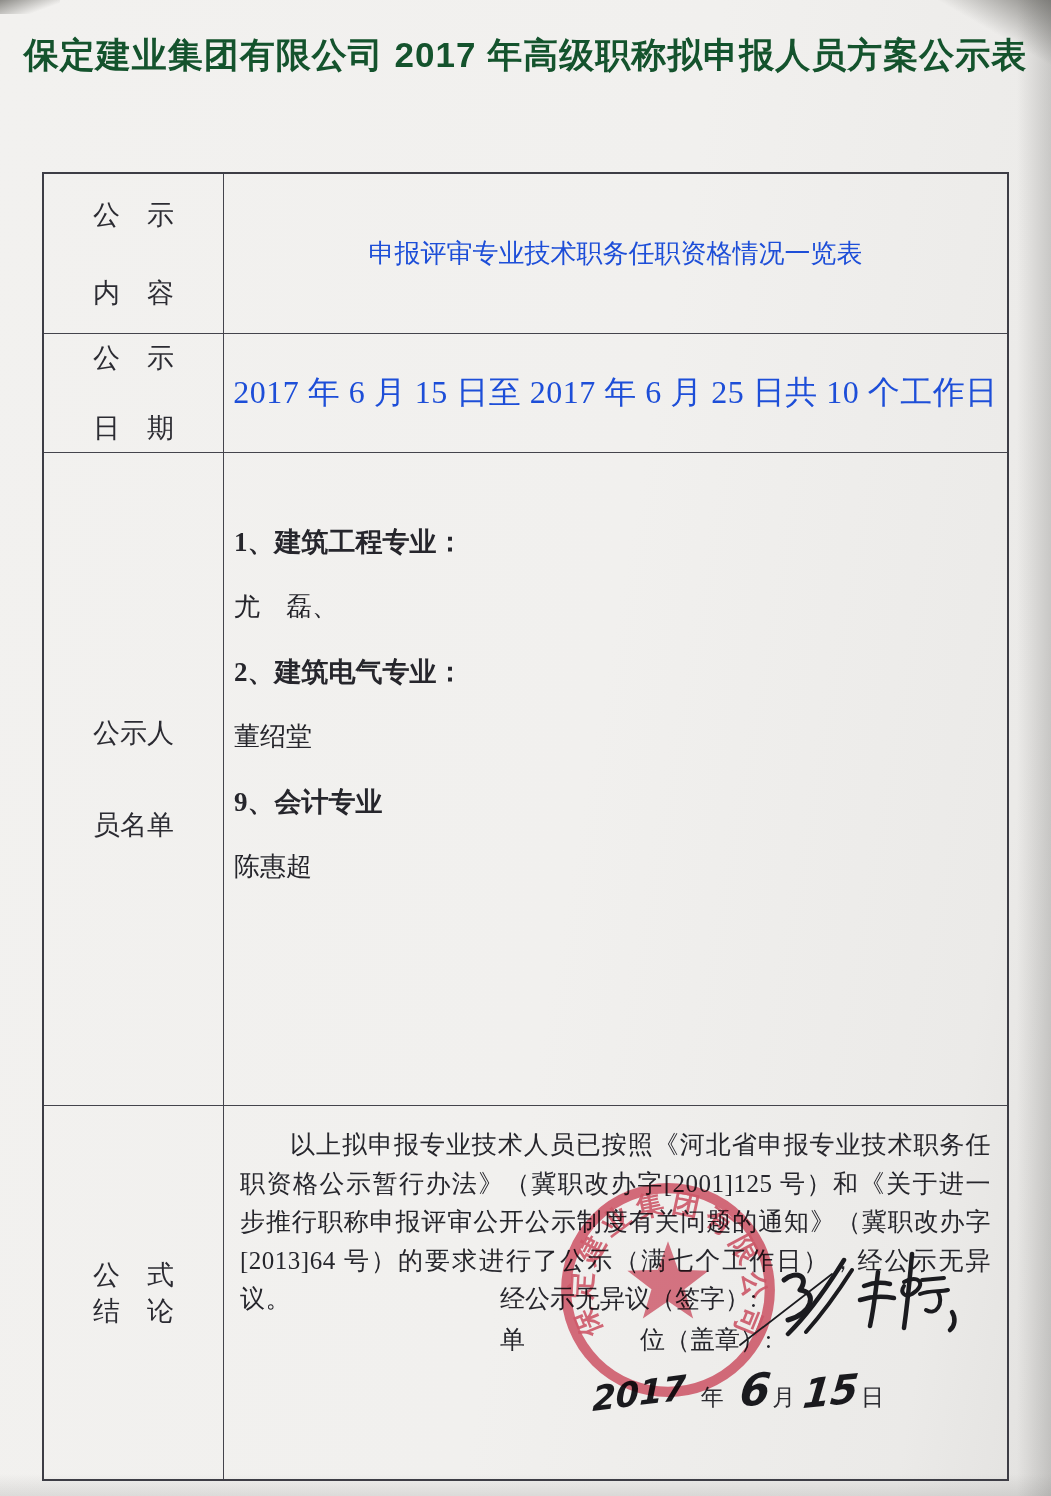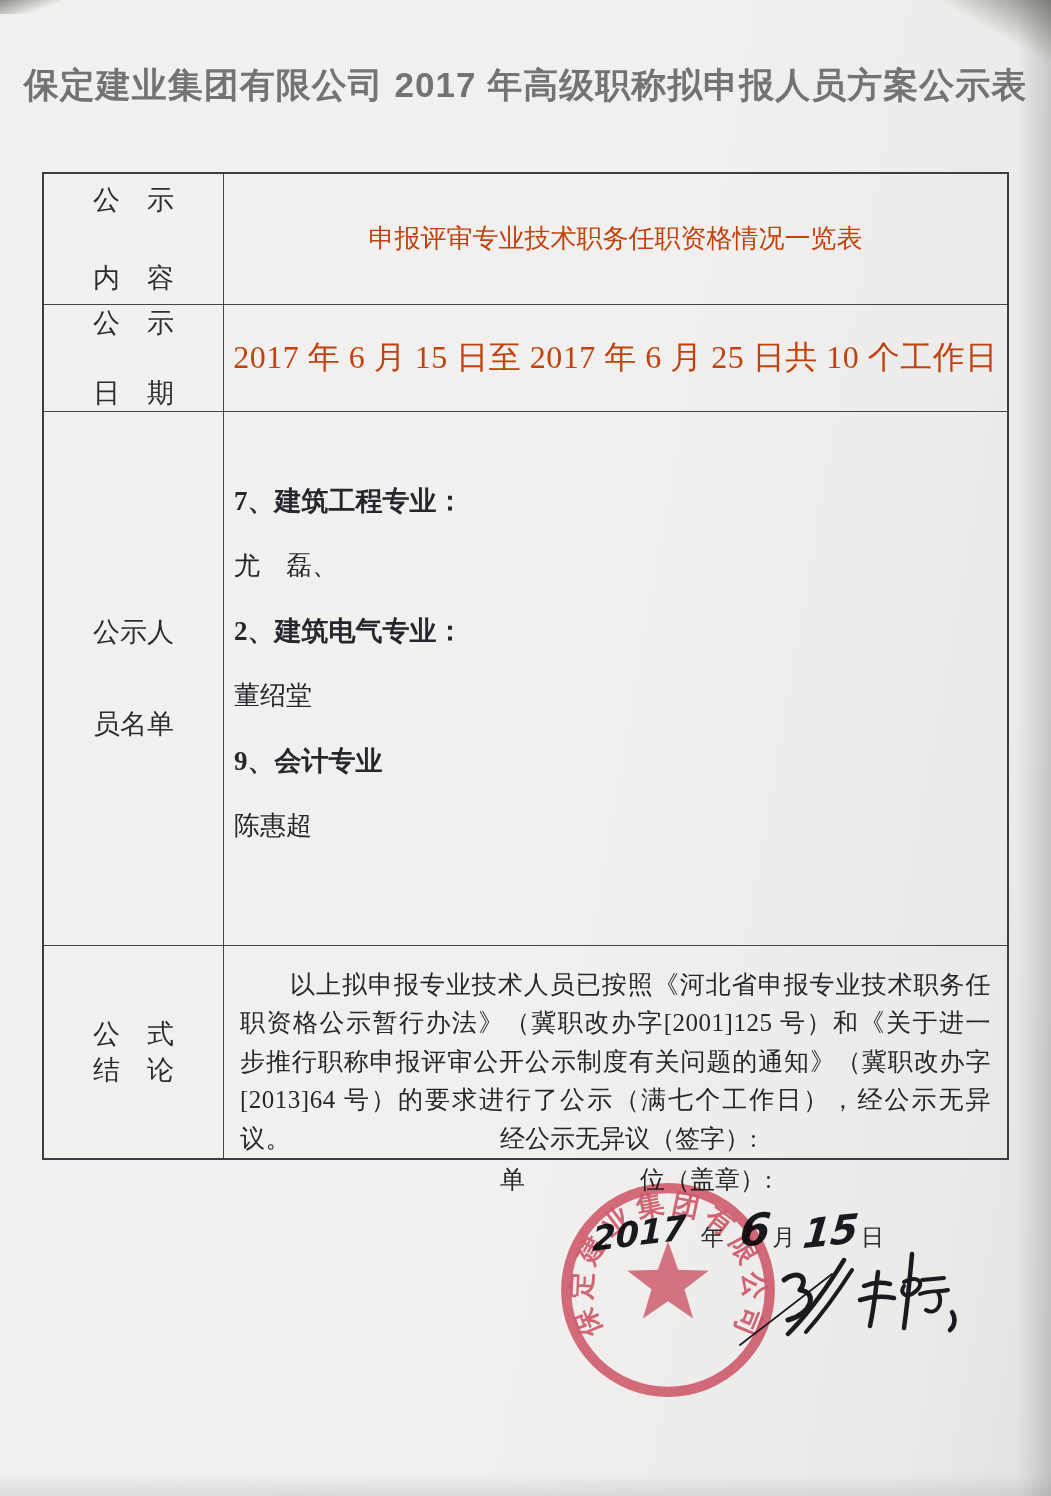--- a/index.html
+++ b/index.html
@@ -27,27 +27,27 @@
     position:absolute;top:0;left:0;width:60px;height:14px;
     background:linear-gradient(160deg,#8d8c88 0%,rgba(141,140,136,0) 70%);
     pointer-events:none;
   }
   .edge-bottom{
     position:absolute;bottom:0;left:0;width:100%;height:22px;
     background:linear-gradient(to top,rgba(120,120,118,0.18),rgba(120,120,118,0));
     pointer-events:none;
   }
   .doc-title{
-    position:absolute;top:62px;left:0;width:100%;
+    position:absolute;top:32px;left:0;width:100%;
     text-align:center;
     font-family:"Liberation Sans","DejaVu Sans",sans-serif;
-    font-weight:bold;font-size:35px;letter-spacing:1px;color:#737373;
+    font-weight:bold;font-size:35px;letter-spacing:1px;color:#14532d;
   }
   .notice-table{
-    position:absolute;left:42px;top:172px;width:967px;height:988px;
+    position:absolute;left:42px;top:172px;width:967px;height:1309px;
     border:2px solid #3d3d45;box-sizing:border-box;
     display:flex;flex-direction:column;
   }
   .t-row{display:flex;box-sizing:border-box;border-bottom:1px solid #44444c;}
   .t-row:last-child{border-bottom:none;flex:1;}
   .row-content{height:160px;}
   .row-date{height:119px;}
   .row-names{height:653px;}
   .label-cell{
     width:180px;box-sizing:border-box;border-right:1px solid #44444c;
@@ -55,21 +55,21 @@
     font-size:27px;color:#2b2b32;flex-shrink:0;
   }
   .label-cell .lbl-line{white-space:pre;}
   .row-content .label-cell{gap:42px;}
   .row-date .label-cell{gap:34px;}
   .row-names .label-cell{gap:56px;}
   .row-concl .label-cell{}
   .value-cell{
     flex:1;position:relative;box-sizing:border-box;
     display:flex;align-items:center;justify-content:center;
-    font-size:26px;color:#c2410c;
+    font-size:26px;color:#1d4ed8;
   }
   .row-date .value-cell{font-size:32px;letter-spacing:0.5px;}
   .names-cell{
     flex:1;box-sizing:border-box;position:relative;
     padding:74px 10px 0 10px;font-size:26px;color:#26262c;
   }
   .names-cell .name-line{height:65px;line-height:30px;white-space:pre;}
   .names-cell .name-line.hd{font-weight:bold;font-size:27px;}
   .concl-cell{
     flex:1;position:relative;box-sizing:border-box;
@@ -135,21 +135,21 @@
     </div>
     <div class="value-cell">2017 年 6 月 15 日至 2017 年 6 月 25 日共 10 个工作日</div>
   </div>
 
   <div class="t-row row-names">
     <div class="label-cell">
       <span class="lbl-line">公示人</span>
       <span class="lbl-line">员名单</span>
     </div>
     <div class="names-cell">
-      <div class="name-line hd">7、建筑工程专业：</div>
+      <div class="name-line hd">1、建筑工程专业：</div>
       <div class="name-line">尤　磊、</div>
       <div class="name-line hd">2、建筑电气专业：</div>
       <div class="name-line">董绍堂</div>
       <div class="name-line hd">9、会计专业</div>
       <div class="name-line">陈惠超</div>
     </div>
   </div>
 
   <div class="t-row row-concl">
     <div class="label-cell">

